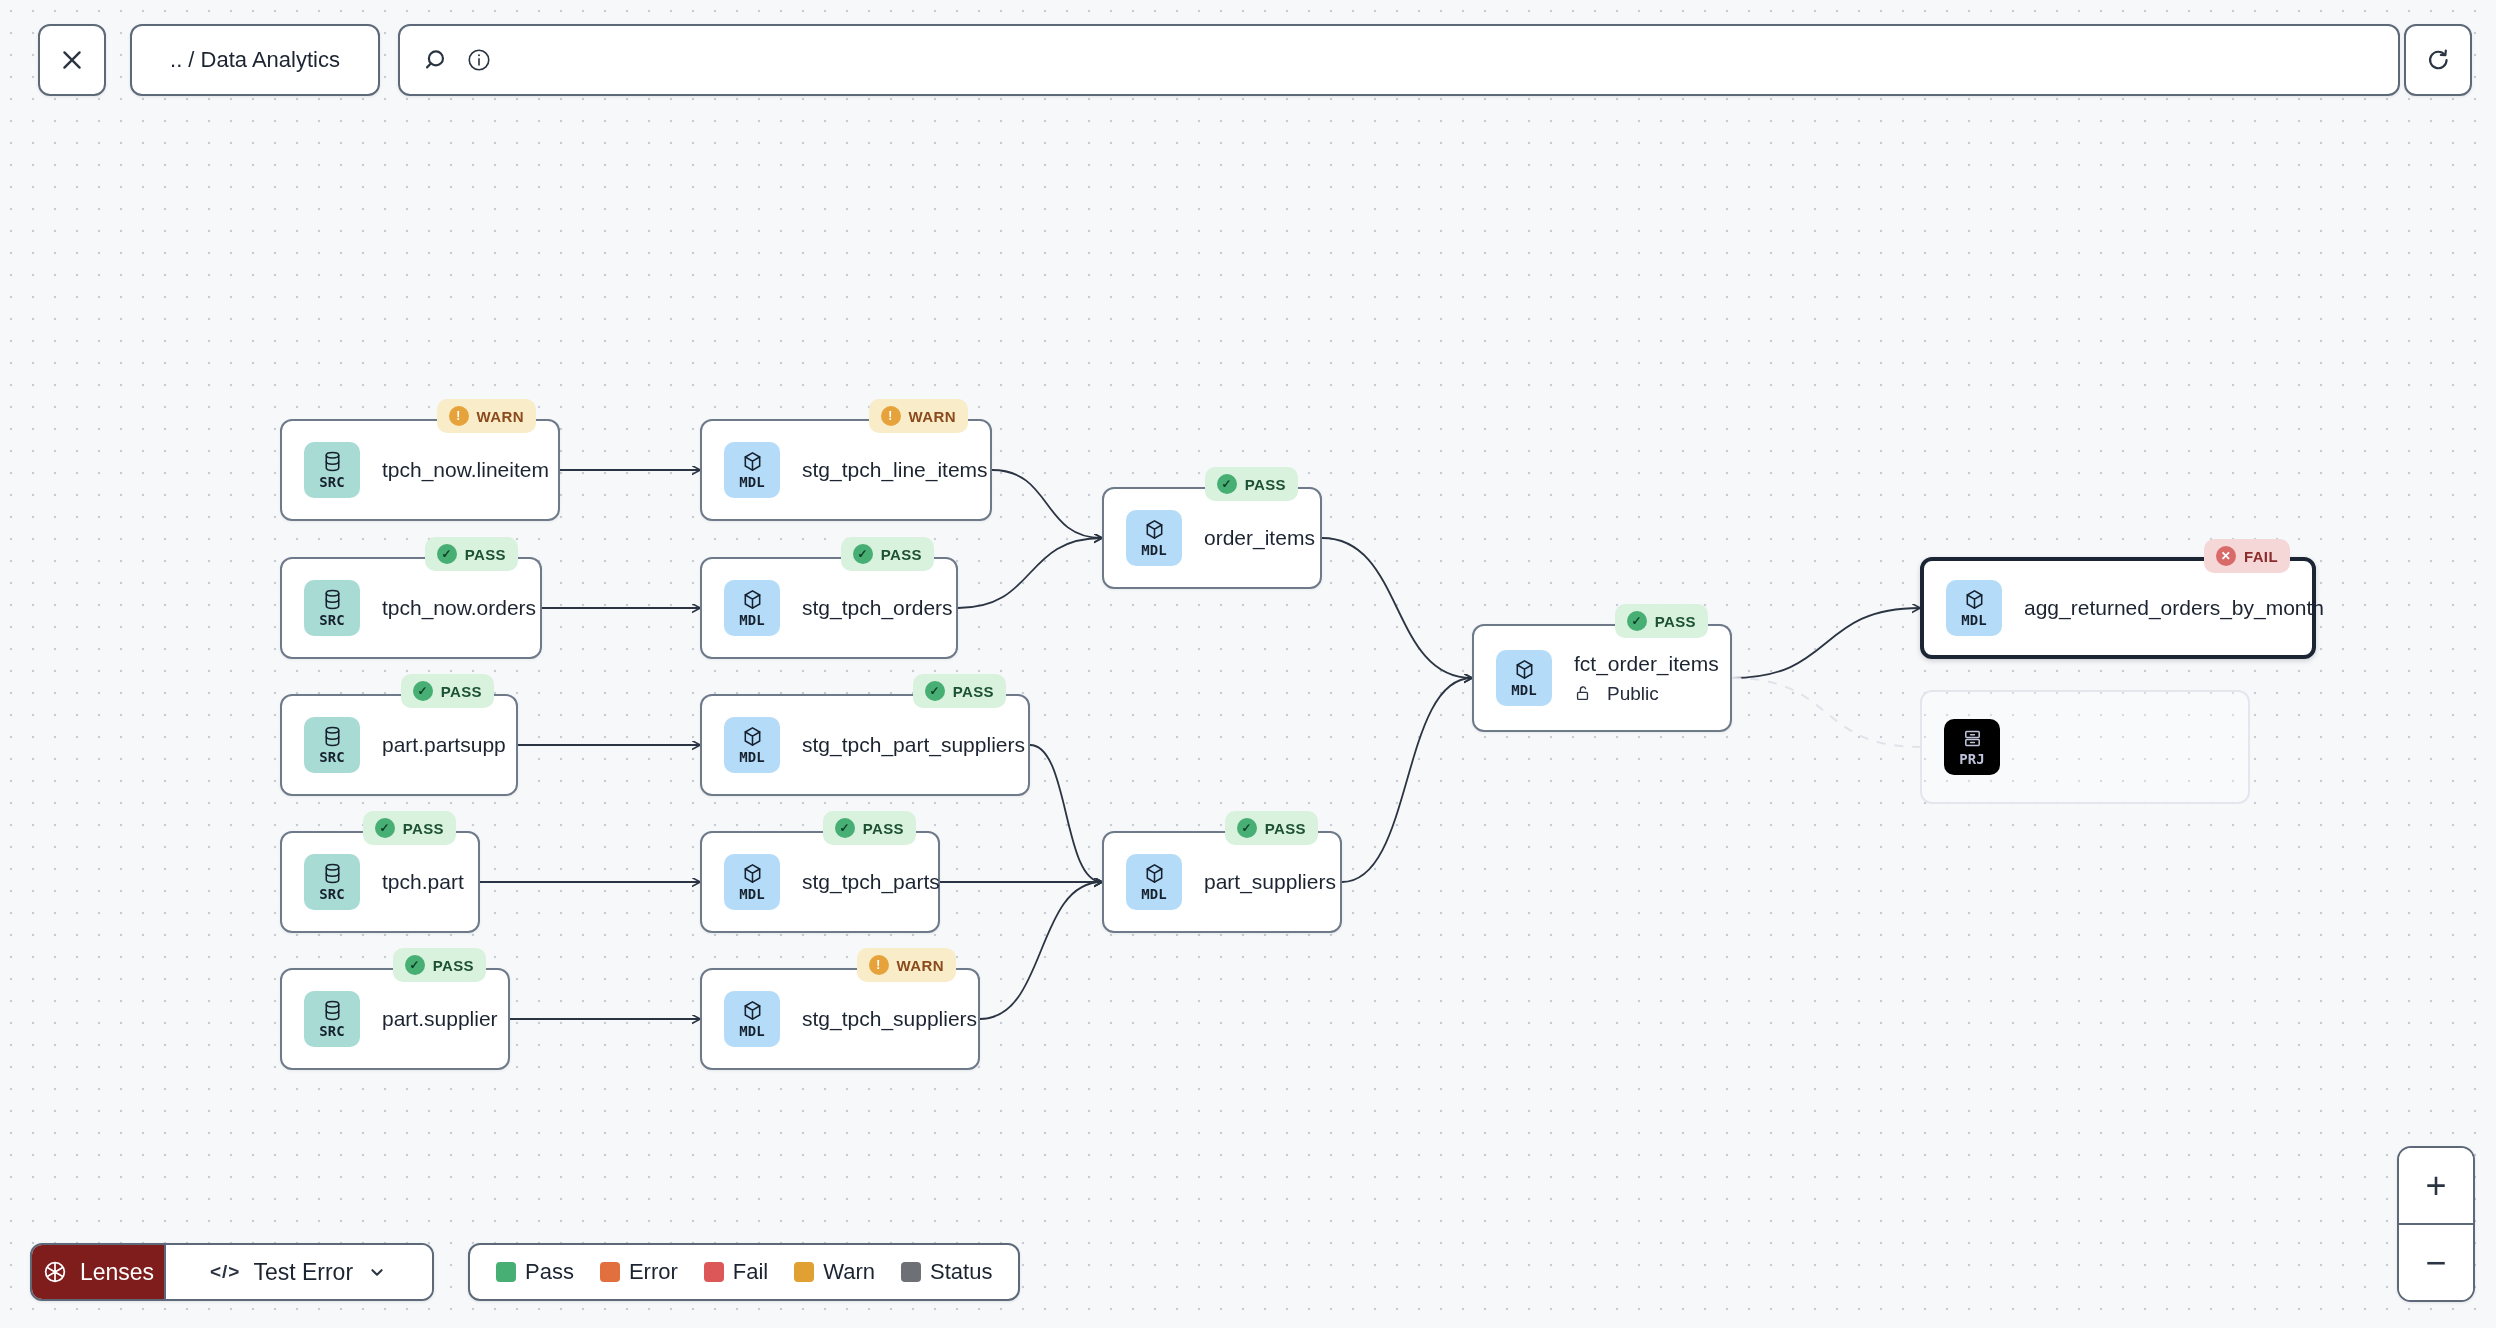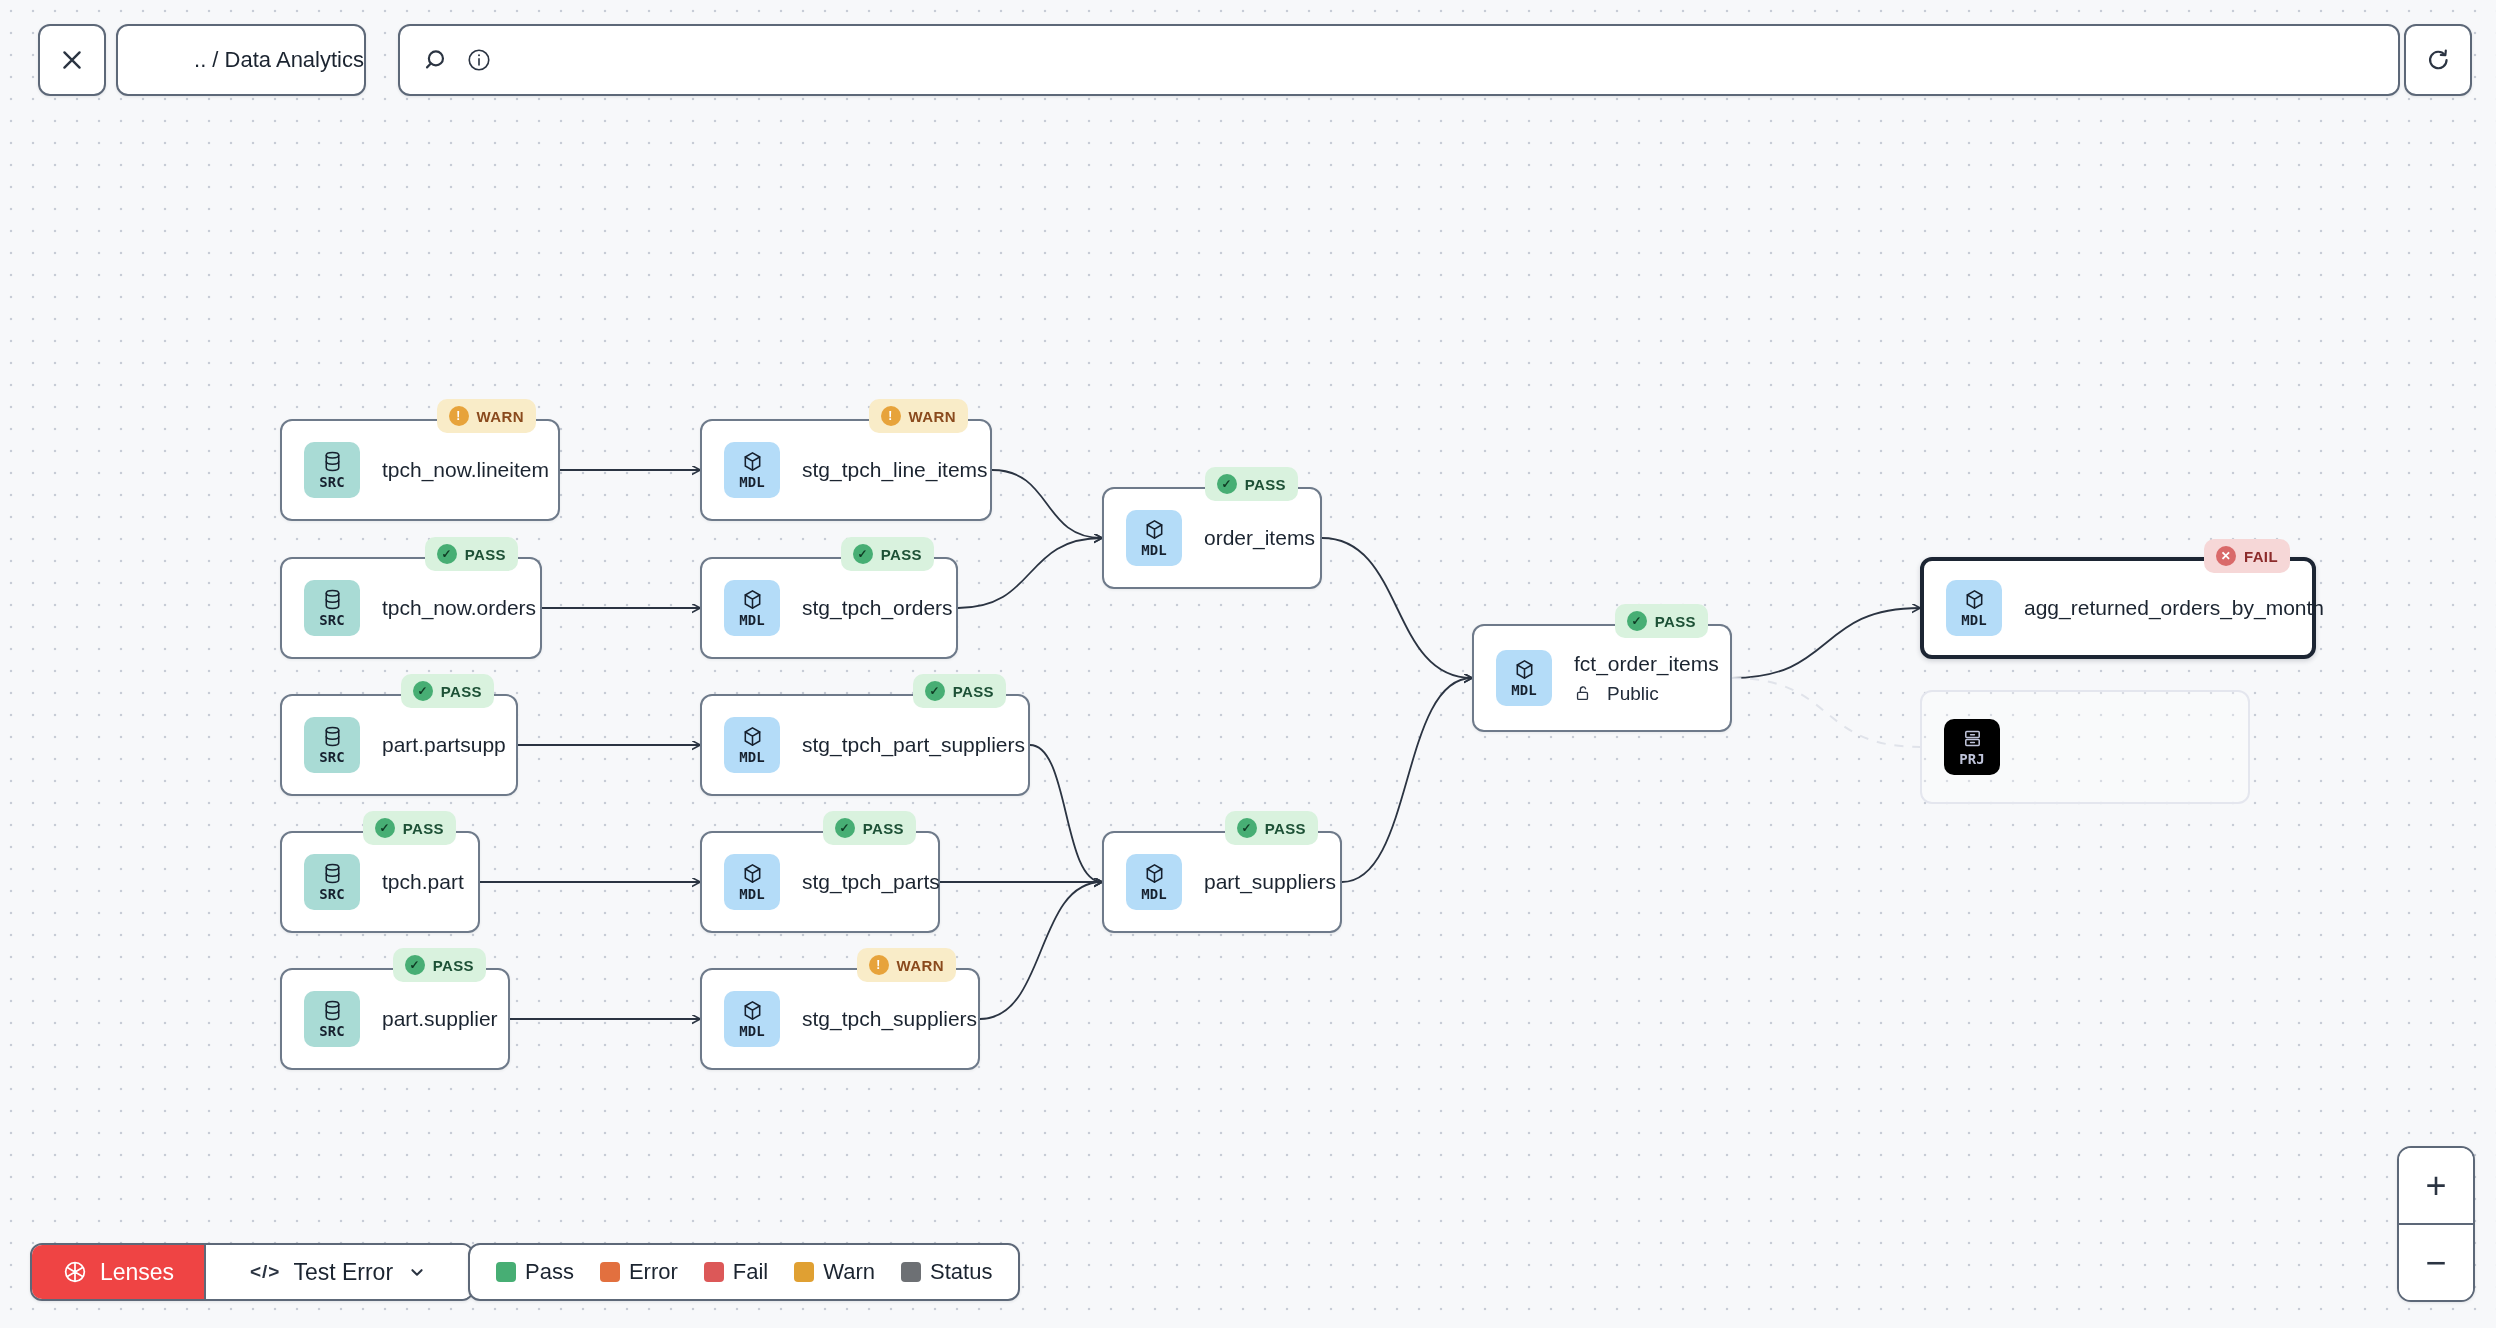--- a/index.html
+++ b/index.html
@@ -16,21 +16,21 @@
   
   .chrome-btn {
     position:absolute; top:24px; height:72px;
     background:#fff; border:2px solid #5d6878; border-radius:12px;
     display:flex; align-items:center; justify-content:center;
     box-shadow:0 1px 3px rgba(27,36,48,.10);
     cursor:pointer;
   }
   .chrome-btn svg { stroke:#2b3442; fill:none; stroke-width:2; stroke-linecap:round; stroke-linejoin:round; }
   #close-btn   { left:38px;  width:68px; }
-  #breadcrumb  { left:116px; width:250px; font-size:22px;justify-content:flex-end; }
+  #breadcrumb  { left:130px; width:250px; font-size:22px; }
   #search-box  { left:398px; width:2002px; justify-content:flex-start; padding:0 24px; gap:16px; cursor:text; }
   #search-box input {
     flex:1; border:none; outline:none; background:transparent;
     font-family:"Liberation Sans", sans-serif; font-size:23px; color:#1b2430;
   }
   #refresh-btn { left:2404px; width:68px; }
   .icon-24 { width:26px; height:26px; flex:0 0 auto; }
 
   
   #edge-layer { position:absolute; left:0; top:0; width:2496px; height:1328px; }
@@ -75,21 +75,21 @@
     font-size:12px; font-weight:700;
   }
 
   
   #lens-control {
     position:absolute; left:30px; bottom:27px; height:58px;
     display:flex; border:2px solid #5d6878; border-radius:12px;
     overflow:hidden; background:#fff; box-shadow:0 1px 3px rgba(27,36,48,.10);
   }
   #lenses-btn {
-    background:#ef4444; color:#fff; width:172px;
+    background:#7f1d1d; color:#fff; width:132px;
     display:flex; align-items:center; justify-content:center; gap:12px;
     font-size:23px; cursor:pointer;
   }
   #lenses-btn svg { width:26px; height:26px; stroke:#fff; fill:none; stroke-width:1.6; }
   #lens-select {
     width:268px; display:flex; align-items:center; justify-content:center; gap:13px;
     font-size:23px; cursor:pointer; background:#fff;
   }
   .code-glyph { font-size:19px; font-weight:700; color:#2b3442; letter-spacing:1px; }
   #lens-select svg { width:22px; height:22px; stroke:#2b3442; fill:none; stroke-width:2.2; stroke-linecap:round; stroke-linejoin:round; }

